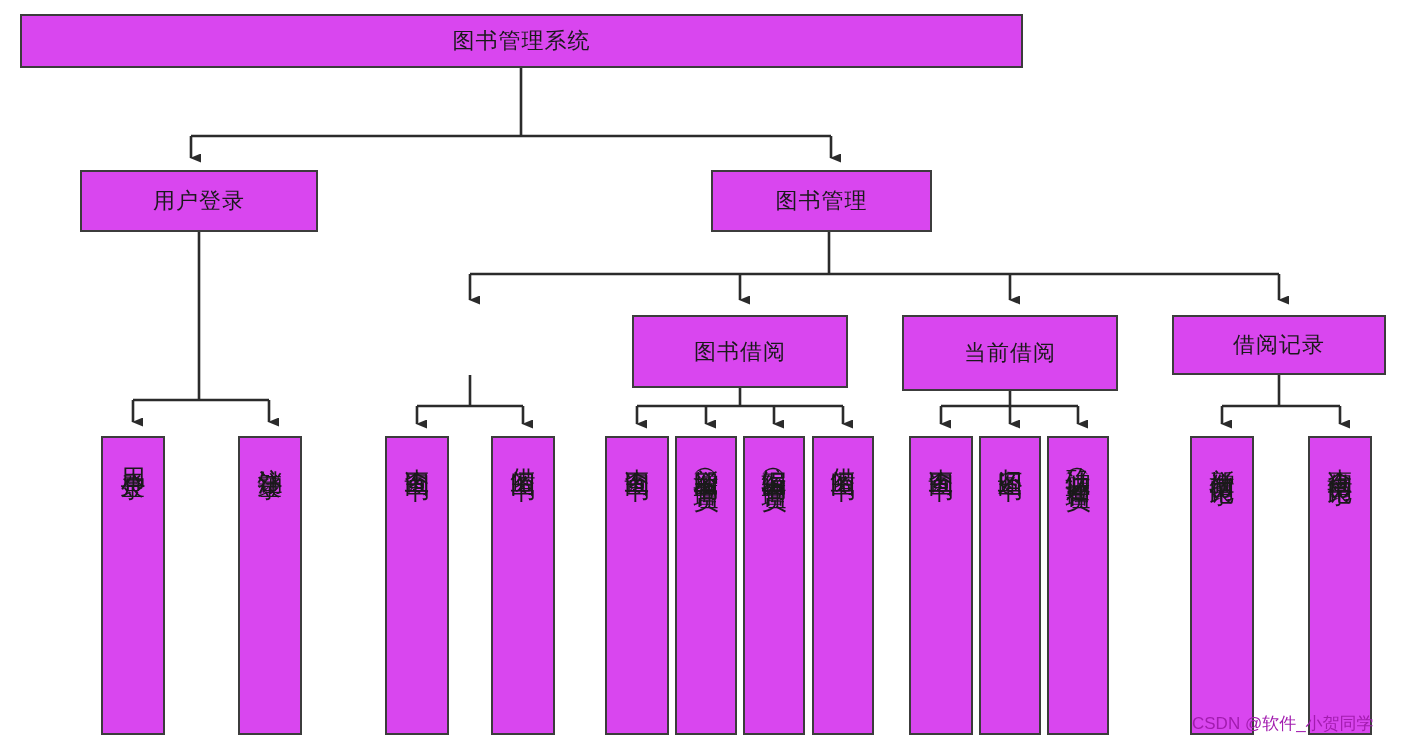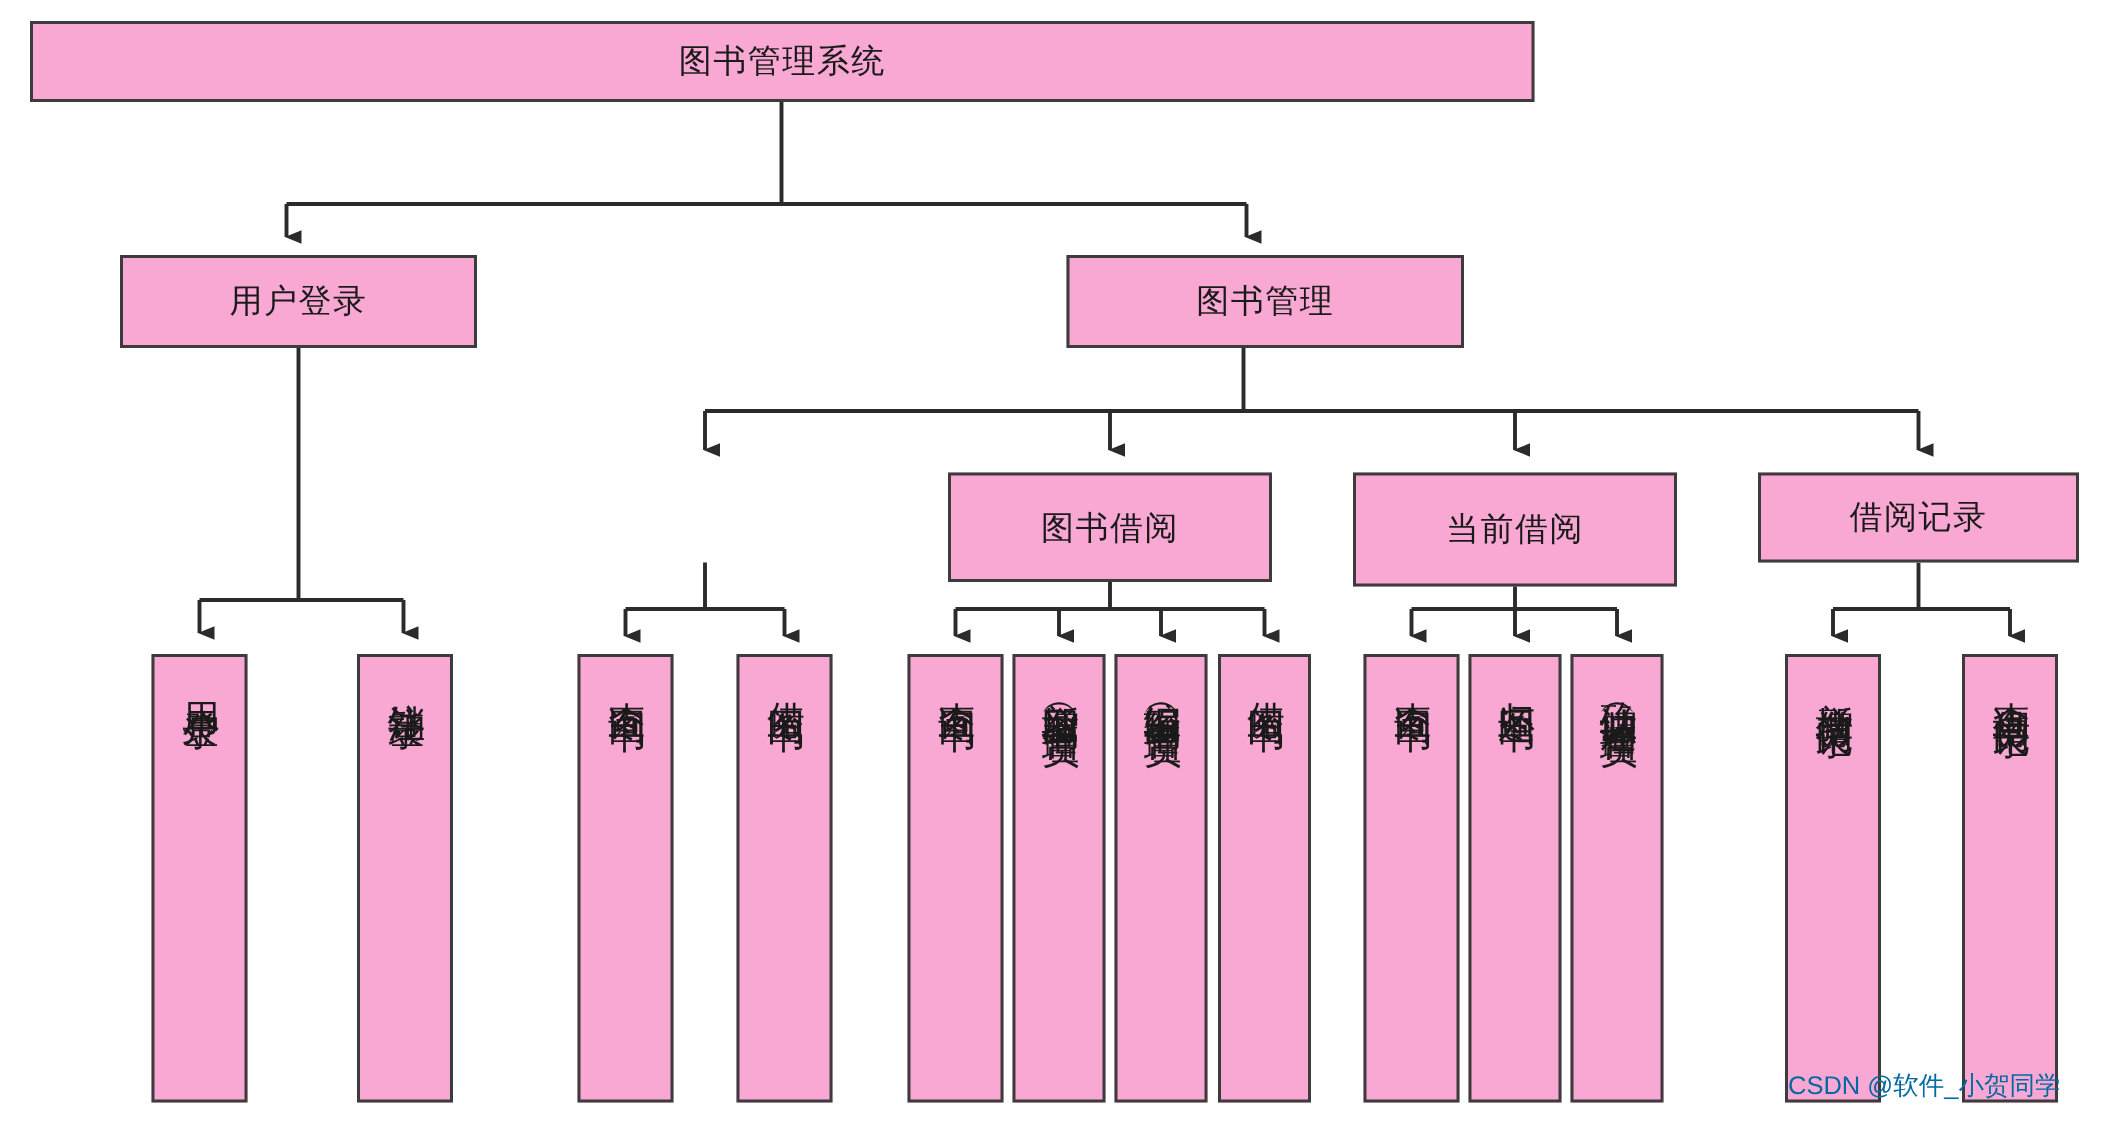--- a/index.html
+++ b/index.html
@@ -8,21 +8,21 @@
     background:#ffffff;
     font-family:"Liberation Sans","DejaVu Sans",sans-serif;
     overflow:hidden;
     position:relative;
   }
   #diagram{position:absolute;left:0;top:0;width:1405px;height:747px;}
   .node{
     position:absolute;
     box-sizing:border-box;
     border:2px solid #3c3c3c;
-    background:#f9a8d4;
+    background:#d946ef;
     display:flex;
     align-items:center;
     justify-content:center;
     color:#1a1a1a;
     z-index:3;
   }
   .node.h{
     font-size:22px;
     letter-spacing:1px;
     white-space:nowrap;
@@ -35,21 +35,21 @@
     padding-top:10px;
     line-height:1;
     justify-content:flex-start;
     align-items:center;
   }
   svg#wires{position:absolute;left:0;top:0;width:1405px;height:747px;z-index:1;}
   #watermark{
     position:absolute;
     left:1192px;top:712px;
     font-size:17px;
-    color:#0369a1;
+    color:#a21caf;
     white-space:nowrap;
     z-index:5;
     font-family:"Liberation Sans","DejaVu Sans",sans-serif;
   }
 </style>
 </head>
 <body>
 
 <div id="diagram">
 
@@ -99,21 +99,21 @@
       <path d="M1279,375 L1279,406"></path>
       <path d="M1222,406 L1340,406"></path>
       <path d="M1222,406 L1222,424" marker-end="url(#arr)"></path>
       <path d="M1340,406 L1340,424" marker-end="url(#arr)"></path>
     </g>
   </svg>
 
   <div class="node h" style="left:20px;top:14px;width:1003px;height:54px;">图书管理系统</div>
 
   <div class="node h" style="left:80px;top:170px;width:238px;height:62px;">用户登录</div>
-  <div class="node h" style="left:711px;top:170px;width:265px;height:62px;">图书管理</div>
+  <div class="node h" style="left:711px;top:170px;width:221px;height:62px;">图书管理</div>
 
   <div class="node h" style="left:632px;top:315px;width:216px;height:73px;">图书借阅</div>
   <div class="node h" style="left:902px;top:315px;width:216px;height:76px;">当前借阅</div>
   <div class="node h" style="left:1172px;top:315px;width:214px;height:60px;">借阅记录</div>
 
   <div class="node v" style="left:101px;top:436px;width:64px;height:299px;">用户登录</div>
   <div class="node v" style="left:238px;top:436px;width:64px;height:299px;">注销登录</div>
 
   <div class="node v" style="left:385px;top:436px;width:64px;height:299px;">查询图书</div>
   <div class="node v" style="left:491px;top:436px;width:64px;height:299px;">借阅图书</div>

